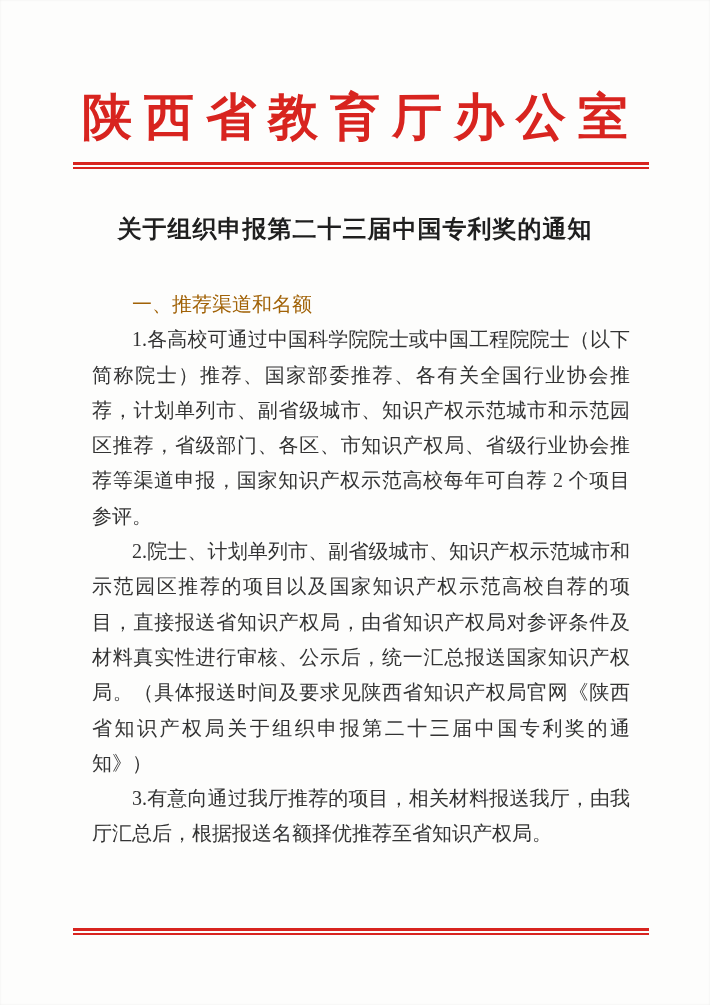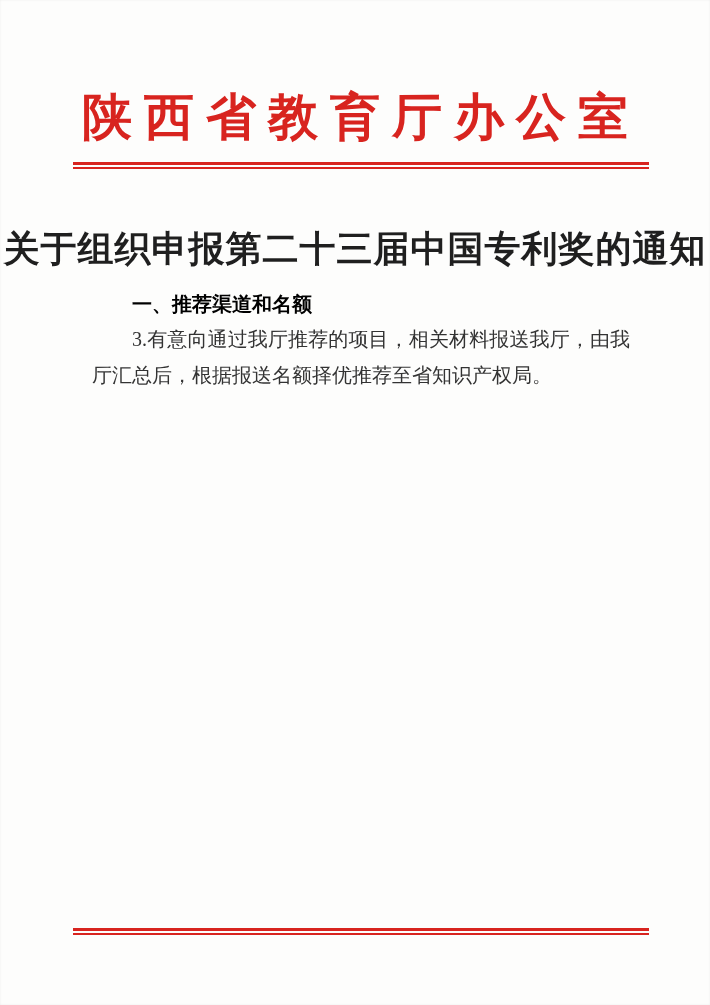--- a/index.html
+++ b/index.html
@@ -35,26 +35,26 @@
     width: 576px;
     height: 2px;
     border-top: 3px solid var(--accent-red, #d8241f);
     border-bottom: 2px solid var(--accent-red, #d8241f);
     background: transparent;
   }
   .rule-top    { top: 162px; }
   .rule-bottom { top: 928px; }
   .doc-title {
     position: absolute;
-    top: 225px;
+    top: 213px;
     left: 0;
     right: 0;
     text-align: center;
     color: #1f1f1f;
-    font-size: 36px;
+    font-size: 24px;
     font-weight: bold;
     letter-spacing: 1px;
     white-space: nowrap;
   }
   .body-text {
     position: absolute;
     top: 287px;
     left: 92px;
     width: 538px;
     font-size: 20px;
@@ -63,35 +63,37 @@
     text-align: justify;
   }
   .body-text p {
     margin: 0;
     text-indent: 2em;
   }
   .body-text p.salutation {
     text-indent: 0;
   }
   .body-text p.section-heading {
-    font-weight: bold;
-    color: #000000;
+    font-weight: normal;
+    color: #a16207;
   }
 </style>
 </head>
 <body>
 
 <div class="page">
 
   <div class="org-name">陕西省教育厅办公室</div>
 
   <div class="double-rule rule-top"></div>
 
   <div class="doc-title">关于组织申报第二十三届中国专利奖的通知</div>
 
   <div class="body-text">
     <p class="section-heading">一、推荐渠道和名额</p>
+    <p>1.各高校可通过中国科学院院士或中国工程院院士（以下简称院士）推荐、国家部委推荐、各有关全国行业协会推荐，计划单列市、副省级城市、知识产权示范城市和示范园区推荐，省级部门、各区、市知识产权局、省级行业协会推荐等渠道申报，国家知识产权示范高校每年可自荐 2 个项目参评。</p>
+    <p>2.院士、计划单列市、副省级城市、知识产权示范城市和示范园区推荐的项目以及国家知识产权示范高校自荐的项目，直接报送省知识产权局，由省知识产权局对参评条件及材料真实性进行审核、公示后，统一汇总报送国家知识产权局。（具体报送时间及要求见陕西省知识产权局官网《陕西省知识产权局关于组织申报第二十三届中国专利奖的通知》）</p>
     <p>3.有意向通过我厅推荐的项目，相关材料报送我厅，由我厅汇总后，根据报送名额择优推荐至省知识产权局。</p>
   </div>
 
   <div class="double-rule rule-bottom"></div>
 
 </div>
 
 </body></html>

